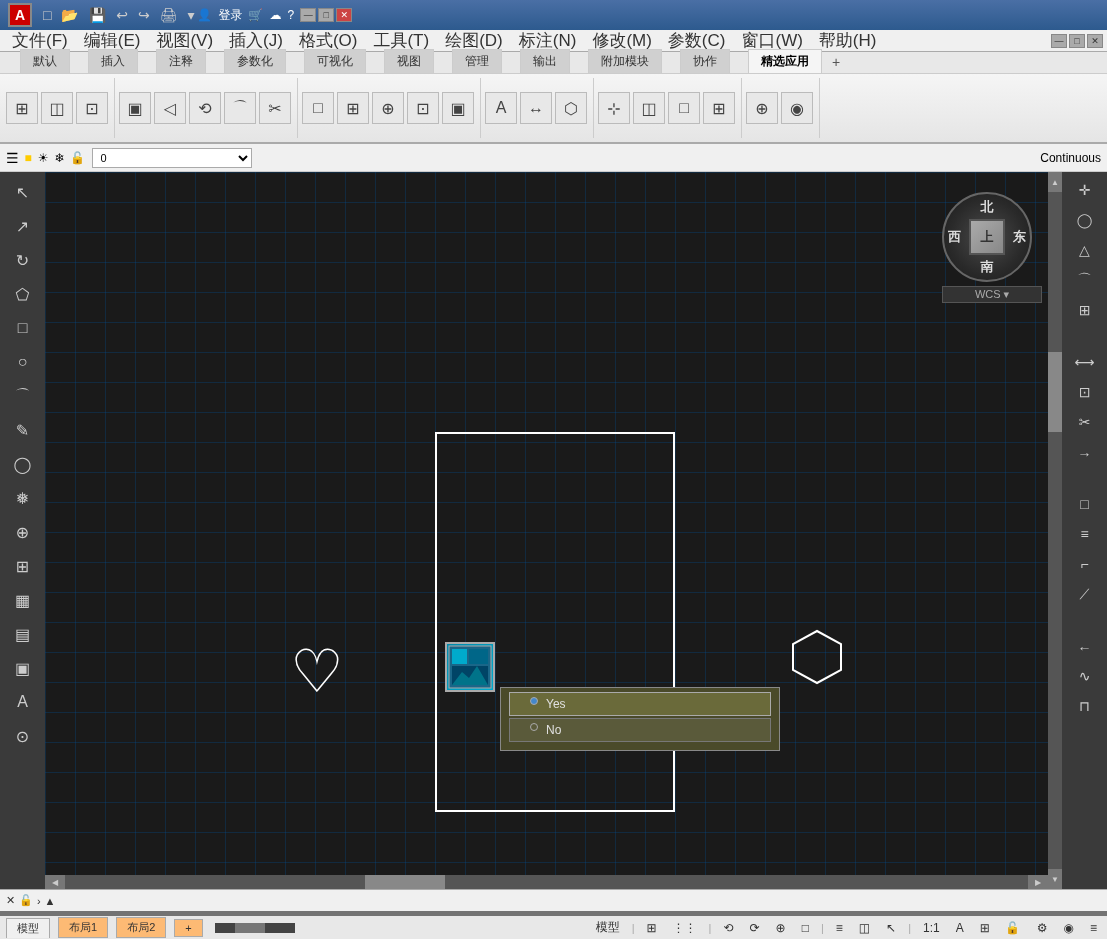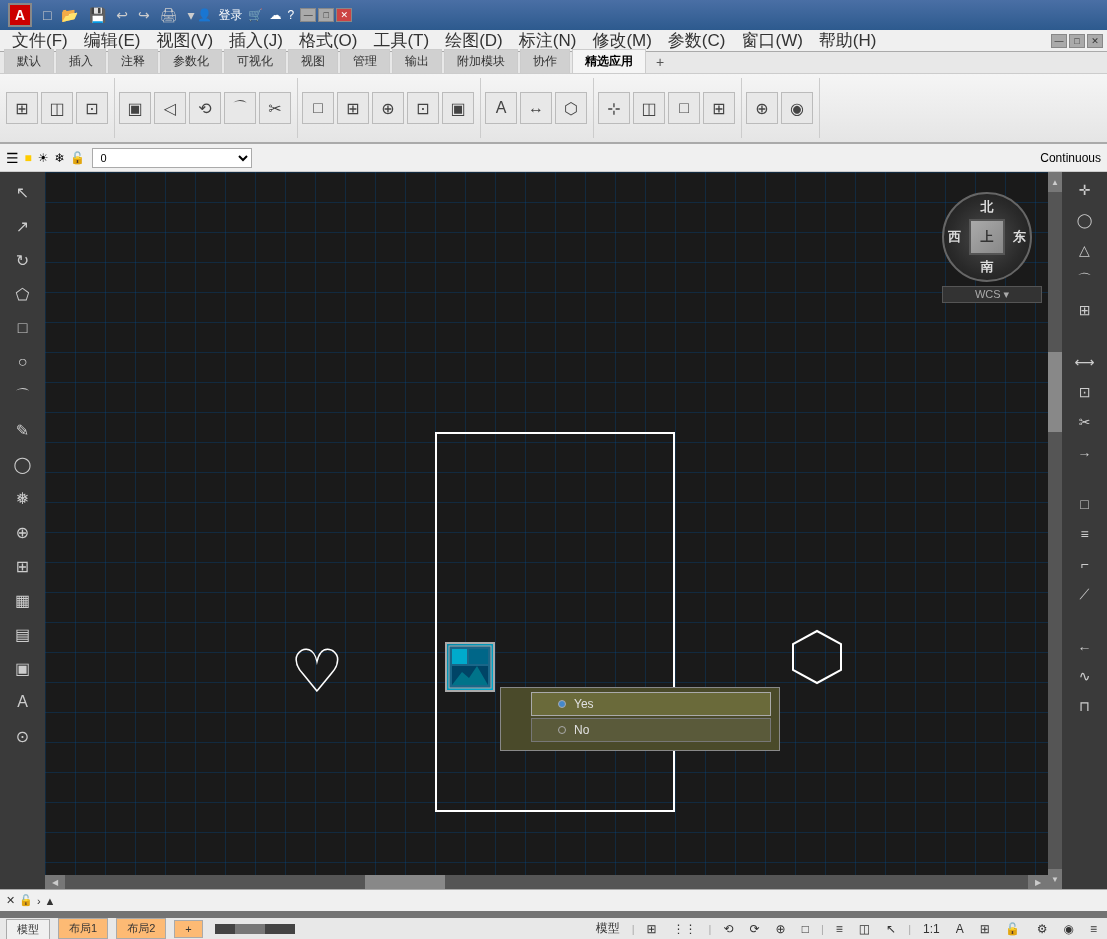--- a/index.html
+++ b/index.html
@@ -68,20 +68,21 @@
     }
     .ribbon-tab {
       padding: 3px 12px;
       font-size: 12px;
       cursor: pointer;
       border: 1px solid #ccc;
       border-bottom: none;
       background: #d0d0d0;
       margin-right: 2px;
       color: #333;
+      margin-left: 16px;
     }
     .ribbon-tab.active {
       background: #f5f5f5;
       color: #000;
       font-weight: bold;
       text-align: center;
     }
     .tab-add { padding: 3px 8px; font-size: 14px; cursor: pointer; color: #555; }
 
     
@@ -256,28 +257,26 @@
       flex-shrink: 0;
     }
     #dialog-btns {
       display: flex;
       flex-direction: column;
       gap: 2px;
       padding: 4px 8px 8px;
     }
     .dlg-btn {
       display: flex;
-      align-items: center;
-      padding: 4px 26px;
+      padding: 4px 20px;
       cursor: pointer;
       font-size: 12px;
       color: #e0e0e0;
       background: #5a5a3a;
       border: 1px solid #777;
-      margin-left: 22px;
     }
     .dlg-btn.selected {
       background: #6a6a3a;
       border: 1px solid #aaa;
     }
     .dlg-btn-dot {
       width: 8px; height: 8px;
       border-radius: 50%;
       border: 1px solid #aaa;
       margin-right: 8px;
@@ -316,21 +315,21 @@
       border: none;
       background: transparent;
       font-size: 11px;
       outline: none;
     }
 
     
     #statusbar {
       height: 28px;
       background: #e8e8e8;
-      border-top: 7px solid #737373;
+      border-top: 5px solid #737373;
       display: flex;
       align-items: center;
       padding: 0 6px;
       gap: 8px;
       font-size: 11px;
       color: #333;
     }
     .status-tab {
       padding: 2px 10px;
       background: #fdba74;

